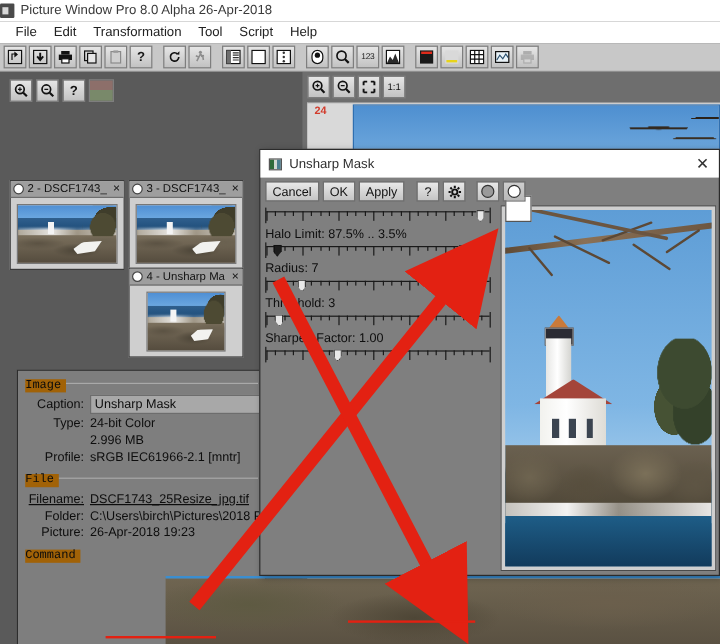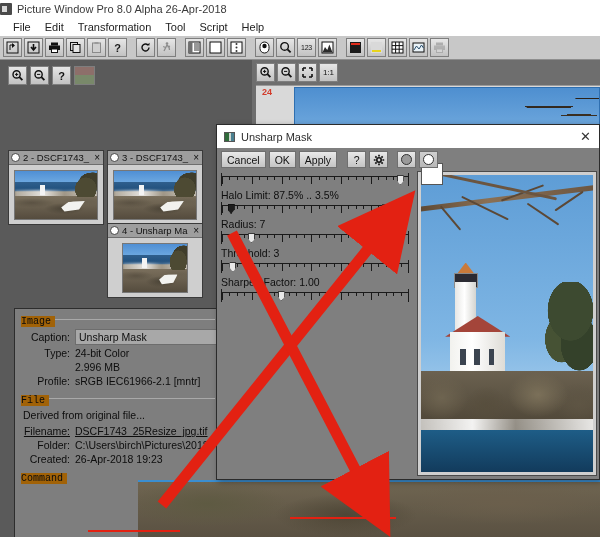--- a/index.html
+++ b/index.html
@@ -606,31 +606,30 @@
       </div>
       <div class="row">
         <div class="lab">Profile:</div>
         <div class="val">sRGB IEC61966-2.1 [mntr]</div>
       </div>
 
       <div class="grp" style="margin-top:5px;">
         <div class="grp-rule"></div>
         <div class="grp-label">File</div>
       </div>
-      <div class="plaintext">Derived from original file...</div>
       <div class="row" style="margin-top:4px;text-decoration:underline;">
         <div class="lab">Filename:</div>
         <div class="val">DSCF1743_25Resize_jpg.tif</div>
       </div>
       <div class="row">
         <div class="lab">Folder:</div>
         <div class="val">C:\Users\birch\Pictures\2018 P</div>
       </div>
       <div class="row">
-        <div class="lab">Created:</div>
+        <div class="lab">Picture:</div>
         <div class="val">26-Apr-2018  19:23</div>
       </div>
 
       <div class="grp" style="margin-top:5px;">
         
         <div class="grp-label">Command</div>
       </div>
 
     </div>
   </div>

